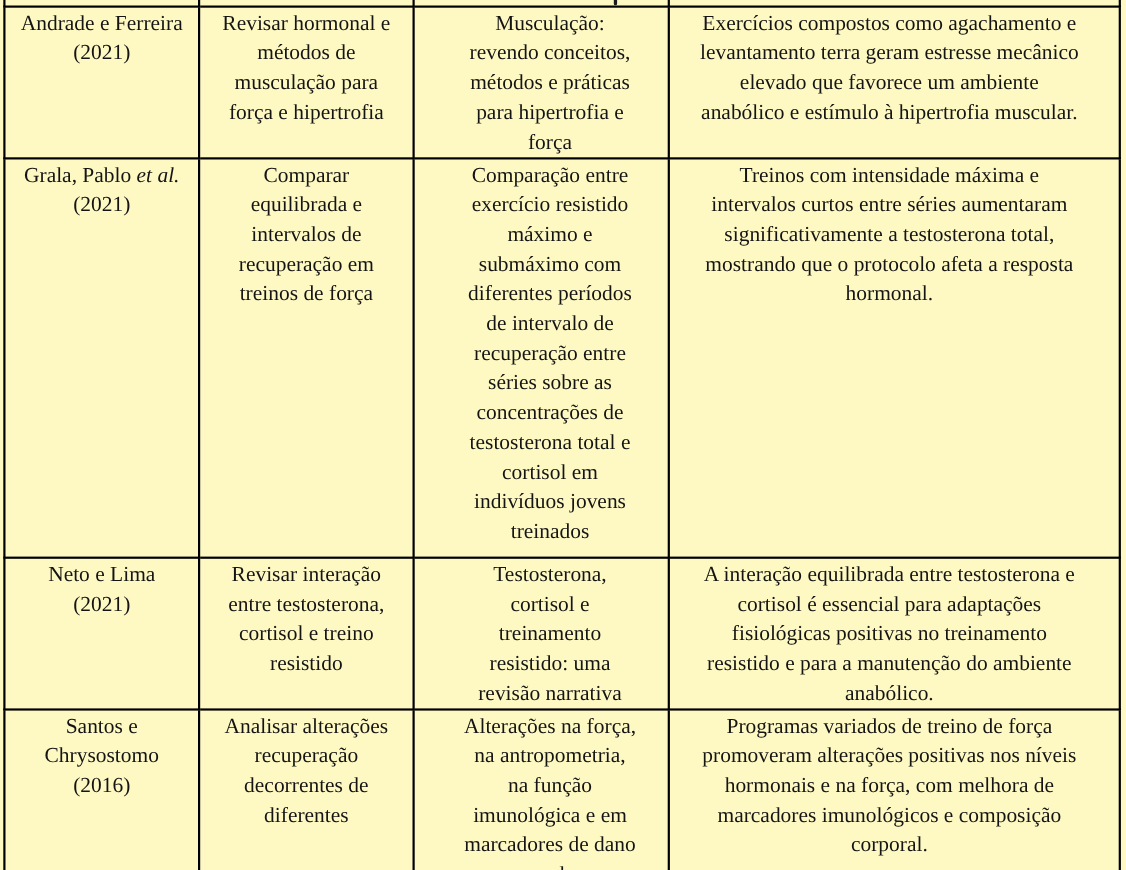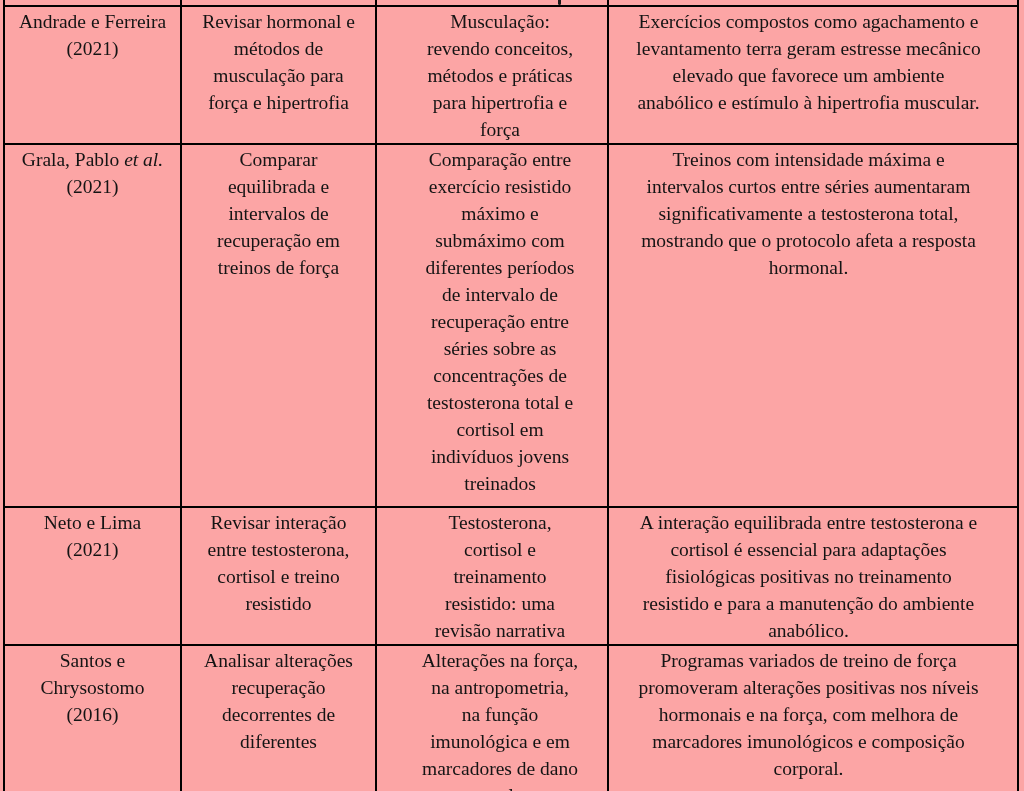--- a/index.html
+++ b/index.html
@@ -1,19 +1,19 @@
 <!DOCTYPE html>
 <html><head>
 <meta charset="utf-8">
 <style>
   html,body{margin:0;padding:0;background:#e9e9e9;}
   .page{
     position:relative;
     width:1024px;height:791px;
-    background:#fca5a5;
+    background:#fef9c3;
     overflow:hidden;
     font-family:"Liberation Serif","DejaVu Serif",serif;
     color:#141414;
   }
   table.review{
     position:absolute;left:3px;top:0;
     width:1014px;
     border-collapse:collapse;
     table-layout:fixed;
   }

